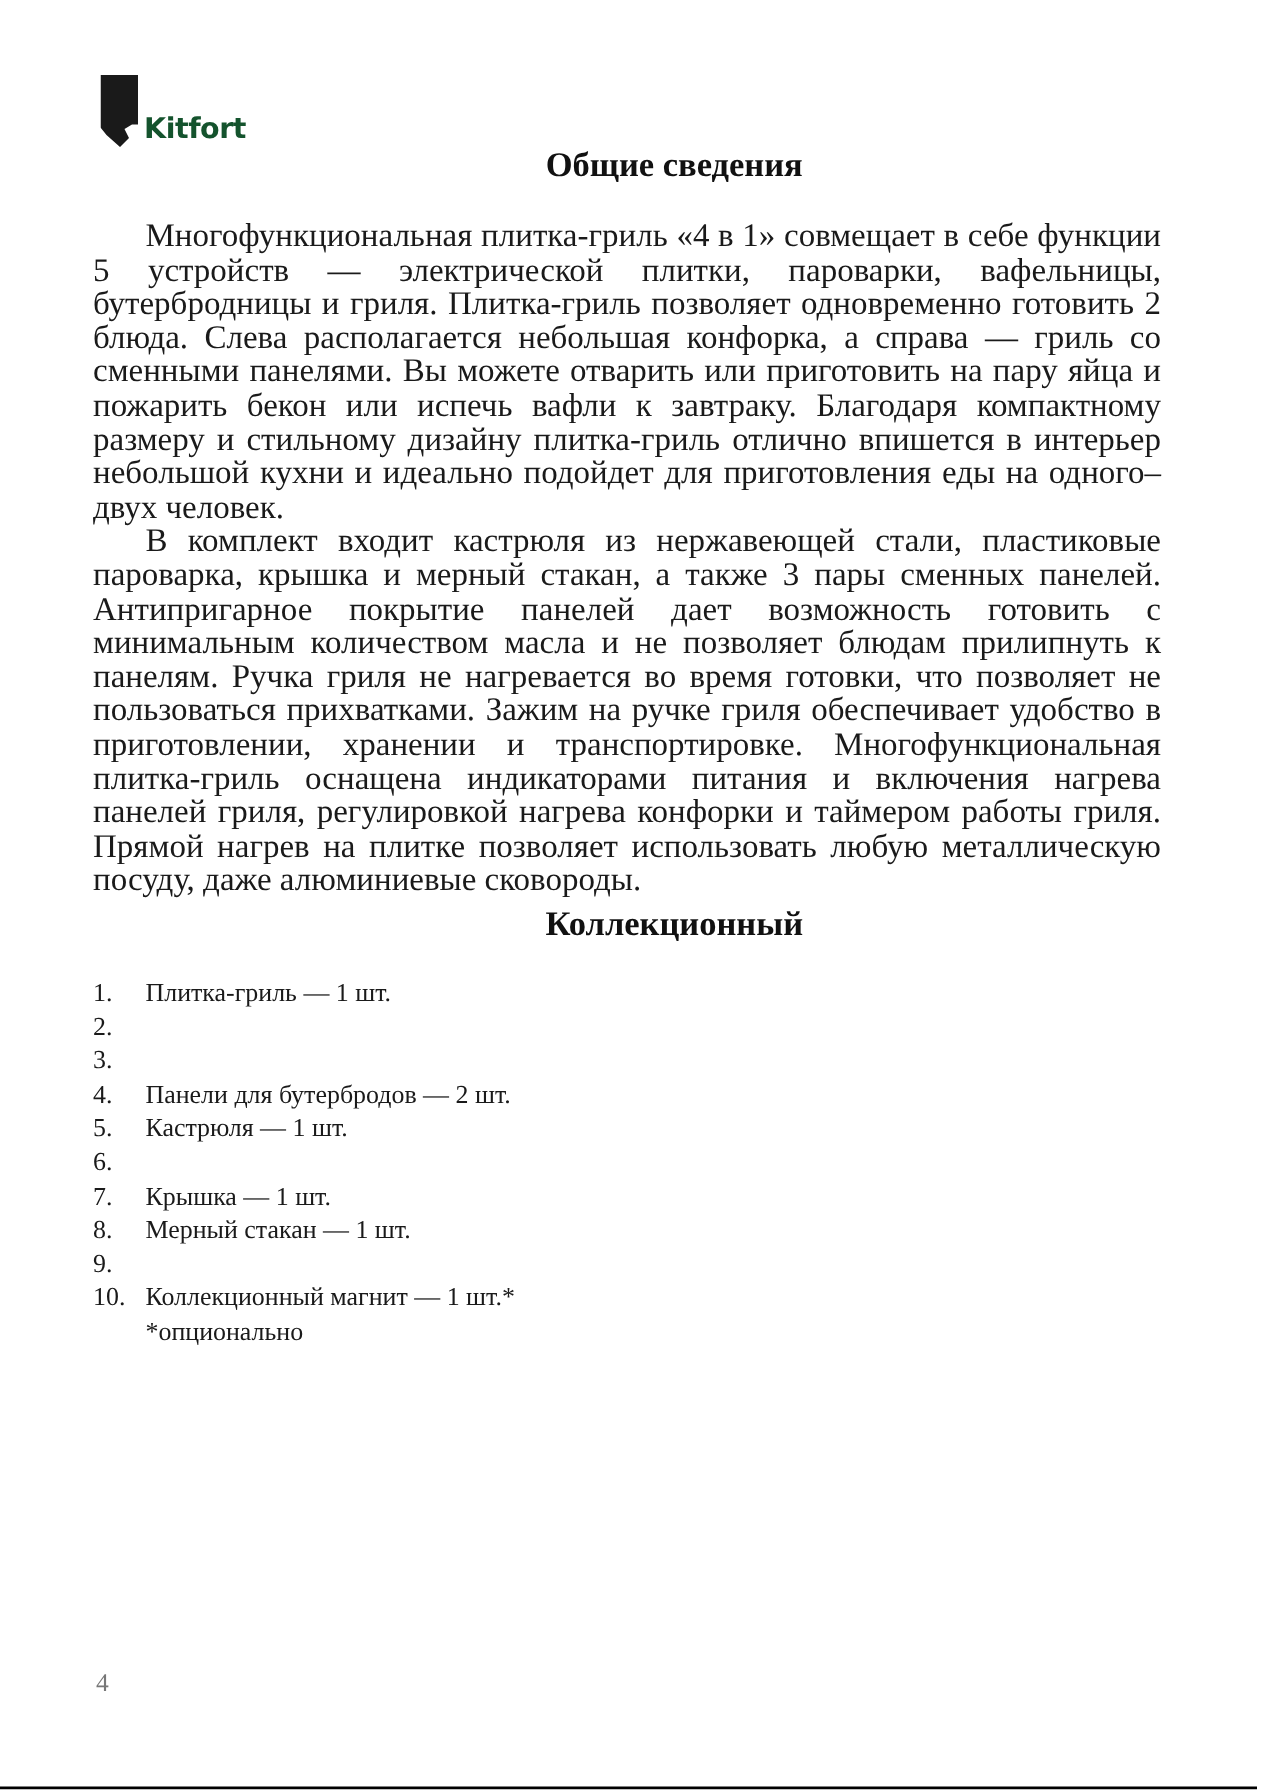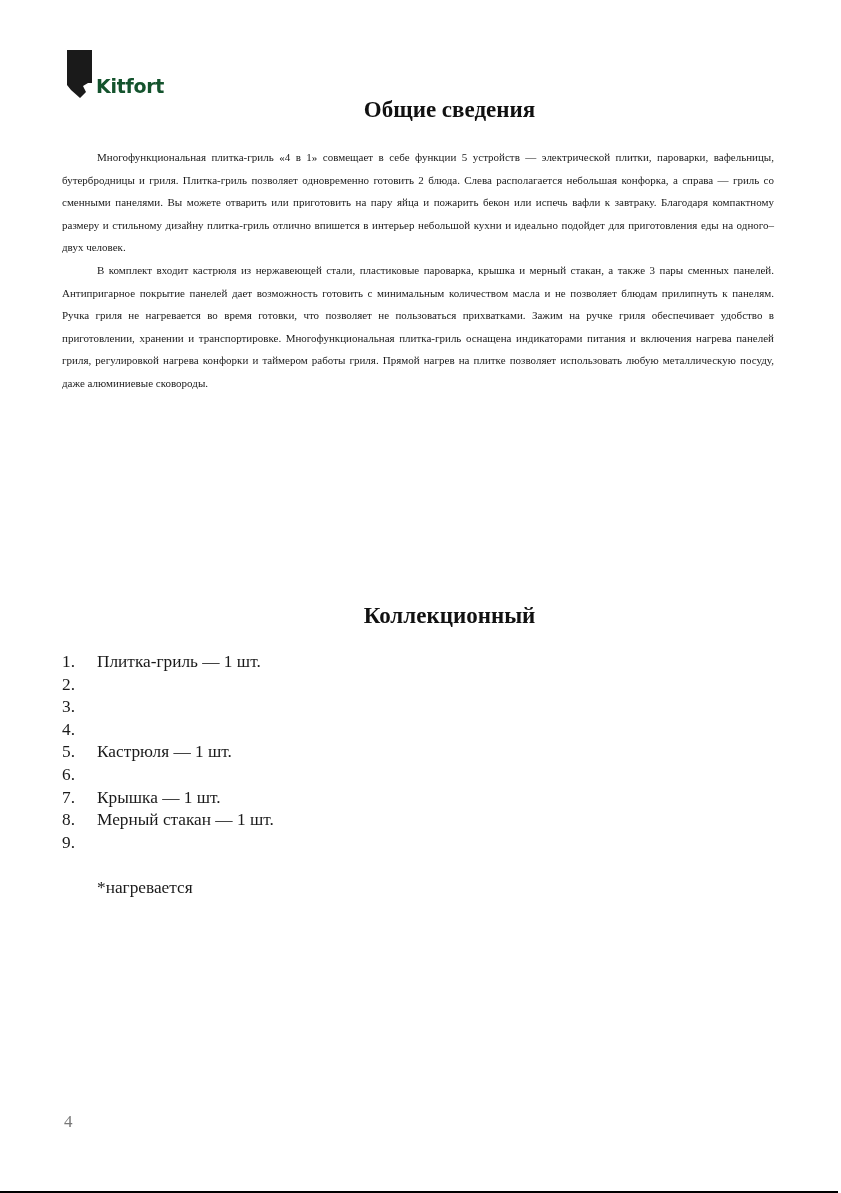--- a/index.html
+++ b/index.html
@@ -7,21 +7,21 @@
          font-family: "Liberation Serif", "DejaVu Serif", serif; color: #1a1a1a; }
   .logo { position: absolute; left: 67px; top: 50px; width: 110px; height: 52px; }
   .logo svg { position: absolute; left: 0; top: 0; }
   .logo-text { position: absolute; left: 29px; top: 25px; font-family: "DejaVu Sans", "Liberation Sans", sans-serif;
                font-weight: bold; font-size: 19px; letter-spacing: -0.3px; color: #14532d; }
   h2 { position: absolute; left: 0; width: 841px; text-align: center; margin: 0;
        font-family: "Liberation Serif", serif; font-weight: bold; font-size: 23px; color: #111; padding-left: 29px; }
   .h-general { top: 97px; }
   .h-kit { top: 603px; }
   .body-text { position: absolute; left: 62px; width: 712px; top: 146px;
-               font-size: 11px; line-height: 22.6px; text-align: justify; hyphens: manual; }
+               font-size: 22px; line-height: 22.6px; text-align: justify; hyphens: manual; }
   .body-text p { margin: 0; text-indent: 35px; }
   .kit-list { position: absolute; left: 62px; top: 651px; margin: 0; padding: 0; list-style: none;
               font-size: 17.3px; line-height: 22.6px; }
   .kit-list li { display: flex; }
   .kit-list .num { width: 35px; flex: 0 0 35px; }
   .kit-note { position: absolute; left: 97px; top: 877px; font-size: 17.3px; line-height: 22.6px; }
   .page-num { position: absolute; left: 64px; top: 1112px; font-size: 17px; color: #777; }
   .bottom-rule { position: absolute; left: 0; width: 838px; top: 1191px; height: 2px; background: #000; }
 </style>
 </head>
@@ -49,38 +49,43 @@
       <span>Плитка-гриль — 1 шт.</span>
     </li>
   <li>
       <span class="num">2.</span>
     </li>
   <li>
       <span class="num">3.</span>
     </li>
   <li>
       <span class="num">4.</span>
+      <span>Панели для бутербродов — 2 шт.</span>
     </li>
   <li>
       <span class="num">5.</span>
       <span>Кастрюля — 1 шт.</span>
     </li>
   <li>
       <span class="num">6.</span>
     </li>
   <li>
       <span class="num">7.</span>
       <span>Крышка — 1 шт.</span>
     </li>
   <li>
       <span class="num">8.</span>
       <span>Мерный стакан — 1 шт.</span>
     </li>
   <li>
       <span class="num">9.</span>
     </li>
+  <li>
+      <span class="num">10.</span>
+      <span>Коллекционный магнит — 1 шт.*</span>
+    </li>
 </ul>
 
-<div class="kit-note">*нагревается</div>
+<div class="kit-note">*опционально</div>
 
 <div class="page-num">4</div>
 
 <div class="bottom-rule"></div>
 
 </body></html>

